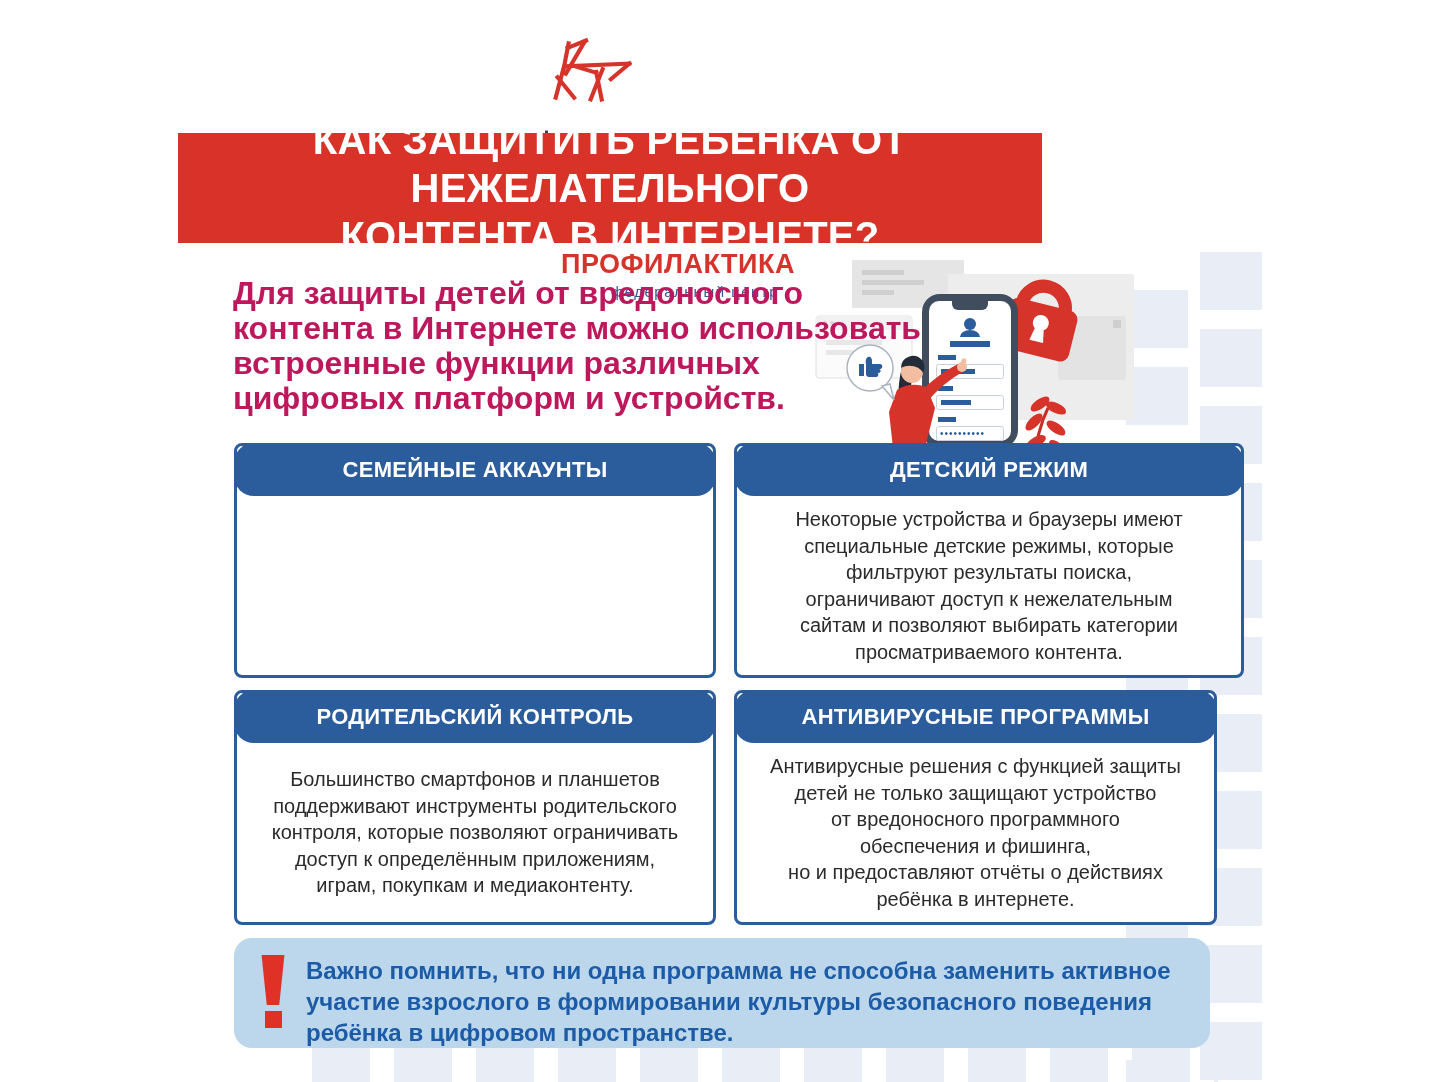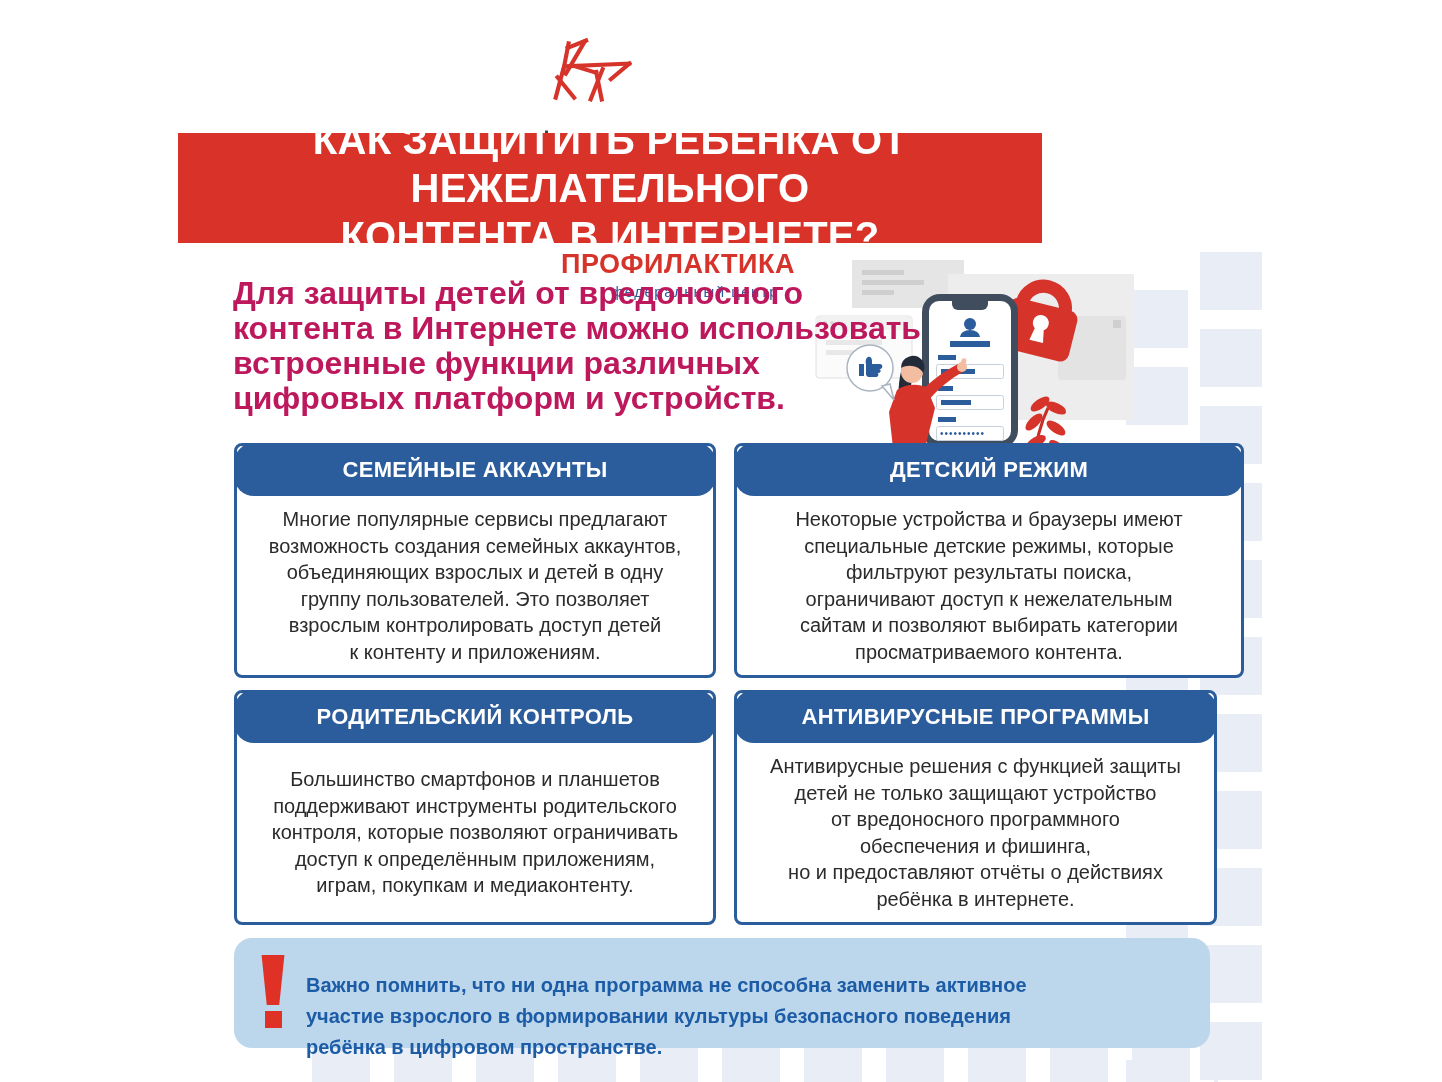--- a/index.html
+++ b/index.html
@@ -49,21 +49,21 @@
   #card-2{left:734px;top:443px;width:510px;}
   #card-3{left:234px;top:690px;}
   #card-4{left:734px;top:690px;width:483px;}
 
   
   .note{position:absolute;left:234px;top:938px;width:976px;height:110px;background:#bcd6ec;
         border-radius:18px;z-index:2;}
   .excl{position:absolute;left:26px;top:17px;width:26px;}
   .excl-bar{width:26px;height:50px;background:#e03127;clip-path:polygon(6% 0,94% 0,74% 100%,26% 100%);}
   .excl-dot{width:17px;height:17px;background:#e03127;margin:6px auto 0;}
-  .note-text{position:absolute;left:72px;top:32px;font-size:20px;font-weight:bold;color:#1c5ca6;
+  .note-text{position:absolute;left:72px;top:17px;font-size:24px;font-weight:bold;color:#1c5ca6;
         line-height:31px;white-space:pre-line;}
 </style>
 </head>
 <body>
 
 <div class="canvas">
 
   <div class="bg-col bg-col-left"></div>
   <div class="bg-col bg-col-right"></div>
   <div class="bg-stripes"></div>
@@ -210,26 +210,20 @@
         <ellipse cx="226" cy="190" rx="11" ry="5" fill="#d6332b" transform="rotate(-30 226 190)"></ellipse>
         <ellipse cx="248" cy="196" rx="11" ry="5" fill="#d6332b" transform="rotate(40 248 196)"></ellipse>
       </g>
     </svg>
   </div>
 
   <section class="card" id="card-1">
     <div class="card-header">
       <span class="card-title">СЕМЕЙНЫЕ АККАУНТЫ</span>
     </div>
-    <div class="card-body">Многие популярные сервисы предлагают
-возможность создания семейных аккаунтов,
-объединяющих взрослых и детей в одну
-группу пользователей. Это позволяет
-взрослым контролировать доступ детей
-к контенту и приложениям.</div>
   </section>
 
   <section class="card" id="card-2">
     <div class="card-header">
       <span class="card-title">ДЕТСКИЙ РЕЖИМ</span>
     </div>
     <div class="card-body">Некоторые устройства и браузеры имеют
 специальные детские режимы, которые
 фильтруют результаты поиска,
 ограничивают доступ к нежелательным

